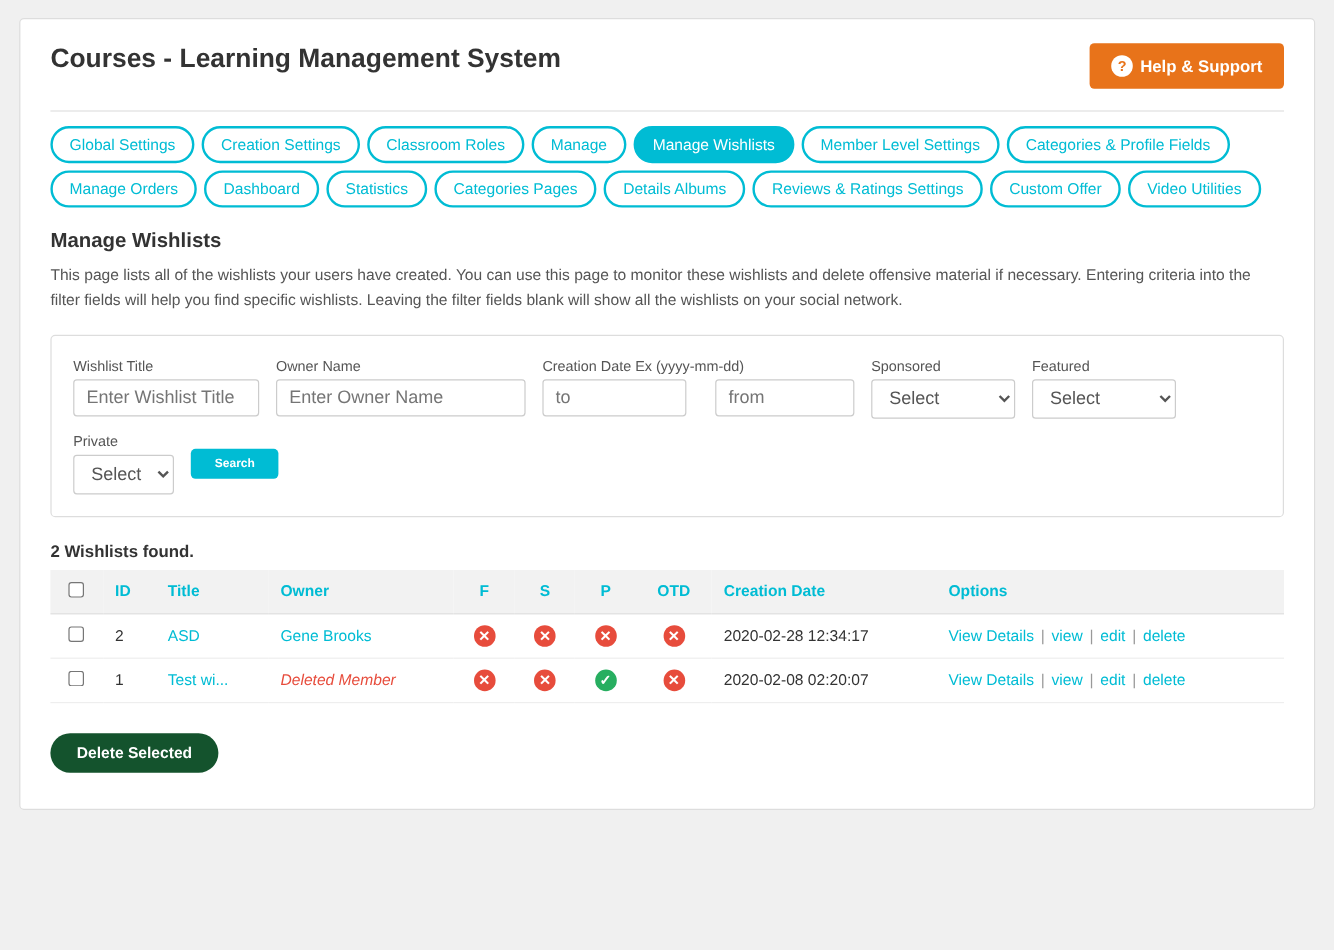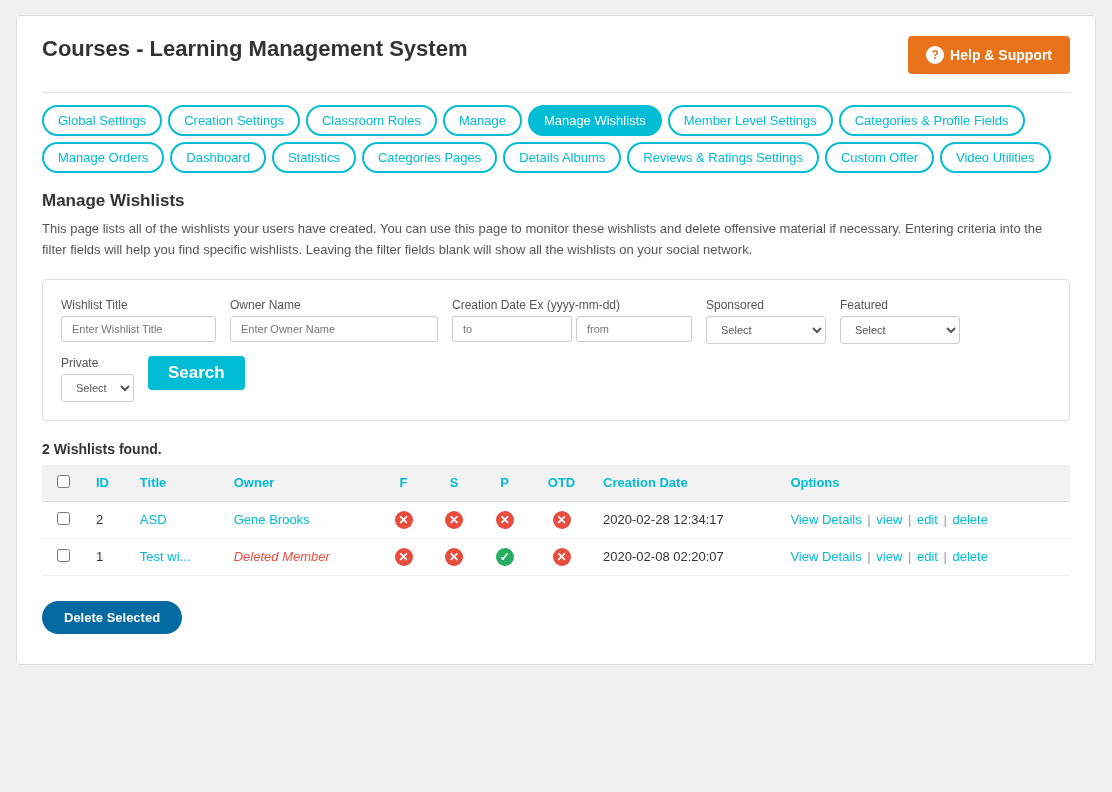--- a/index.html
+++ b/index.html
@@ -11,41 +11,41 @@
     .help-btn .icon { width: 18px; height: 18px; background: #fff; border-radius: 50%; display: inline-flex; align-items: center; justify-content: center; color: #e8731a; font-weight: bold; font-size: 12px; }
     .nav-tabs { display: flex; flex-wrap: wrap; gap: 6px; margin-bottom: 6px; border-top: 1px solid #e0e0e0; padding-top: 12px; }
     .nav-tab { border: 2px solid #00bcd4; border-radius: 20px; padding: 6px 14px; color: #00bcd4; background: #fff; font-size: 13px; cursor: pointer; white-space: nowrap; font-weight: 500; }
     .nav-tab.active { background: #00bcd4; color: #fff; }
     .section-title { font-size: 17px; font-weight: bold; color: #333; margin: 18px 0 8px; }
     .section-desc { font-size: 13px; color: #555; line-height: 1.6; margin-bottom: 18px; }
     .filter-box { border: 1px solid #ddd; border-radius: 4px; padding: 18px; margin-bottom: 20px; }
     .filter-row { display: flex; gap: 14px; flex-wrap: wrap; margin-bottom: 12px; }
     .filter-group { display: flex; flex-direction: column; }
     .filter-group label { font-size: 12px; color: #555; margin-bottom: 4px; }
-    .filter-group input, .filter-group select { border: 1px solid #ccc; border-radius: 3px; padding: 6px 10px; font-size: 11px; color: #555; background: #fff; }
+    .filter-group input, .filter-group select { border: 1px solid #ccc; border-radius: 3px; padding: 6px 10px; font-size: 15px; color: #555; background: #fff; }
     .filter-group input { width: 155px; }
     .filter-group.owner input { width: 208px; }
     .filter-group.sponsored select, .filter-group.featured select { width: 120px; }
-    .date-inputs { display: flex; gap: 4px; align-items: flex-end; }
-    .filter-row2 { display: flex; gap: 14px; align-items: flex-start; }
-    .search-btn { background: #00bcd4; color: #fff; border: none; border-radius: 4px; padding: 7px 20px; font-size: 17px; font-weight: bold; cursor: pointer; }
+    .date-inputs { display: flex; gap: 24px; align-items: flex-end; }
+    .filter-row2 { display: flex; gap: 14px; align-items: center; }
+    .search-btn { background: #00bcd4; color: #fff; border: none; border-radius: 4px; padding: 7px 20px; font-size: 10px; font-weight: bold; cursor: pointer; }
     .results-count { font-size: 14px; font-weight: bold; margin-bottom: 8px; }
     table { width: 100%; border-collapse: collapse; margin-bottom: 20px; }
     thead tr { background: #f2f2f2; }
     th { padding: 10px 10px; text-align: left; font-size: 13px; color: #00bcd4; font-weight: bold; border-bottom: 1px solid #ddd; }
     th.center, td.center { text-align: center; }
     td { padding: 9px 10px; border-bottom: 1px solid #eee; font-size: 13px; color: #333; vertical-align: middle; }
     td a { color: #00bcd4; text-decoration: none; }
     td.deleted { color: #e74c3c; font-style: italic; }
     .red-x { display: inline-block; width: 18px; height: 18px; border-radius: 50%; background: #e74c3c; color: #fff; font-weight: bold; font-size: 12px; line-height: 18px; text-align: center; }
     .green-check { display: inline-block; width: 18px; height: 18px; border-radius: 50%; background: #27ae60; color: #fff; font-weight: bold; font-size: 12px; line-height: 18px; text-align: center; }
     .options-cell { white-space: nowrap; }
     .options-cell a { color: #00bcd4; text-decoration: none; }
     .options-cell span { color: #999; margin: 0 2px; }
-    .delete-btn { background: #0369a1; color: #fff; border: none; border-radius: 20px; padding: 9px 22px; font-size: 13px; font-weight: bold; cursor: pointer; margin-top: 5px; }
+    .delete-btn { background: #14532d; color: #fff; border: none; border-radius: 20px; padding: 9px 22px; font-size: 13px; font-weight: bold; cursor: pointer; margin-top: 5px; }
     input[type="checkbox"] { cursor: pointer; }
   </style>
 </head>
 <body>
 
 <div class="page-wrapper">
   
   <div class="page-header">
     <h1 class="page-title">Courses - Learning Management System</h1>
     <button class="help-btn">

